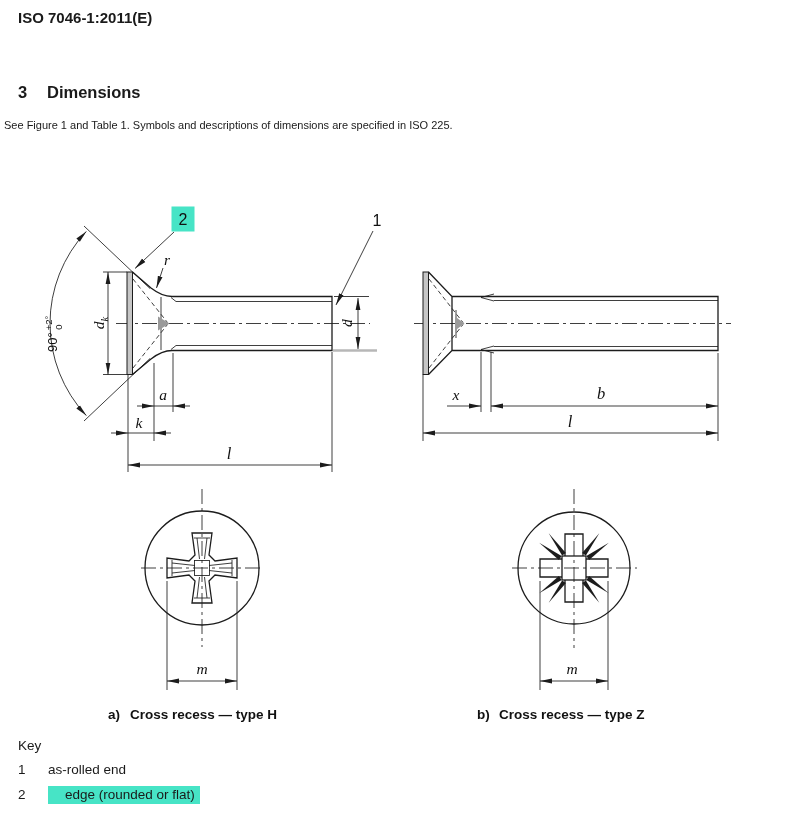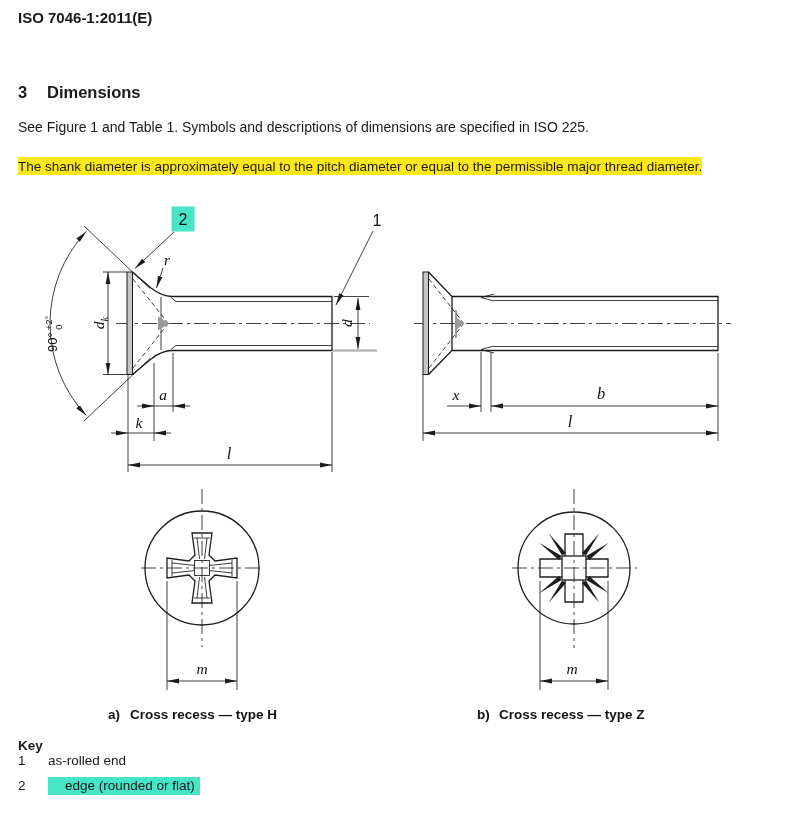--- a/index.html
+++ b/index.html
@@ -1,26 +1,26 @@
 <!DOCTYPE html>
 <html style="--highlight-yellow: #ffe81a; --highlight-cyan: #47e4c6;"><head>
 <meta charset="utf-8">
 <style>
   html,body{margin:0;padding:0;background:#fff;}
   .page{position:relative;width:731px;height:817px;background:#ffffff;
         font-family:"Liberation Sans",sans-serif;color:#1a1a1a;overflow:hidden;}
   .hdr{position:absolute;left:18px;top:9px;font-size:15px;font-weight:bold;}
   .sec{position:absolute;left:18px;top:83px;font-size:16.5px;font-weight:bold;}
   .sec .num{display:inline-block;width:29px;}
-  .intro{position:absolute;left:18px;top:119px;font-size:14px;}
+  .intro{position:absolute;left:4px;top:119px;font-size:11px;}
   .hlpara{position:absolute;left:18px;top:156px;width:754px;font-size:13.5px;
           line-height:19.5px;text-align:justify;}
   .hlpara mark{background:var(--highlight-yellow,#ffe81a);color:inherit;padding:1.5px 0;}
   .keyblock{position:absolute;left:18px;top:738px;font-size:13.5px;}
-  .keyblock .ktitle{font-weight:bold;}
+  .keyblock .ktitle{font-weight:normal;margin-bottom:9px;}
   .krow{display:flex;align-items:baseline;margin-bottom:9px;}
   .krow .knum{width:30px;flex:none;}
   .khl{background:var(--highlight-cyan,#47e4c6);padding:1px 5px 2px 17px;}
   svg.fig{position:absolute;left:0;top:200px;}
   svg text{font-family:"Liberation Sans",sans-serif;fill:#111;}
   .dim{font-family:"Liberation Serif",serif;font-style:italic;font-size:15.5px;}
   .dimbig{font-family:"Liberation Serif",serif;font-style:italic;font-size:16.5px;}
   .co{font-size:16px;}
   .cap{font-weight:bold;font-size:13.5px;}
   .ang{font-size:13px;}
@@ -40,23 +40,20 @@
 <div class="page">
 
   <div class="hdr">ISO 7046-1:2011(E)</div>
 
   <div class="sec">
     <span class="num">3</span><span>Dimensions</span>
   </div>
 
   <div class="intro">See Figure 1 and Table 1. Symbols and descriptions of dimensions are specified in ISO 225.</div>
 
-  <div class="hlpara">
-    <mark>The shank diameter is approximately equal to the pitch diameter or equal to the permissible major thread diameter.</mark>
-  </div>
 
   <svg class="fig" width="788" height="536" viewBox="0 200 788 536">
     <defs>
       <marker id="arw" markerUnits="userSpaceOnUse" markerWidth="13" markerHeight="7" refX="12" refY="3" orient="auto">
           <path d="M0,0.6 L12,3 L0,5.4 Z" fill="#1c1c1c"></path>
         </marker>
       <marker id="arwr" markerUnits="userSpaceOnUse" markerWidth="13" markerHeight="7" refX="0" refY="3" orient="auto">
           <path d="M12,0.6 L0,3 L12,5.4 Z" fill="#1c1c1c"></path>
         </marker>
     </defs>

